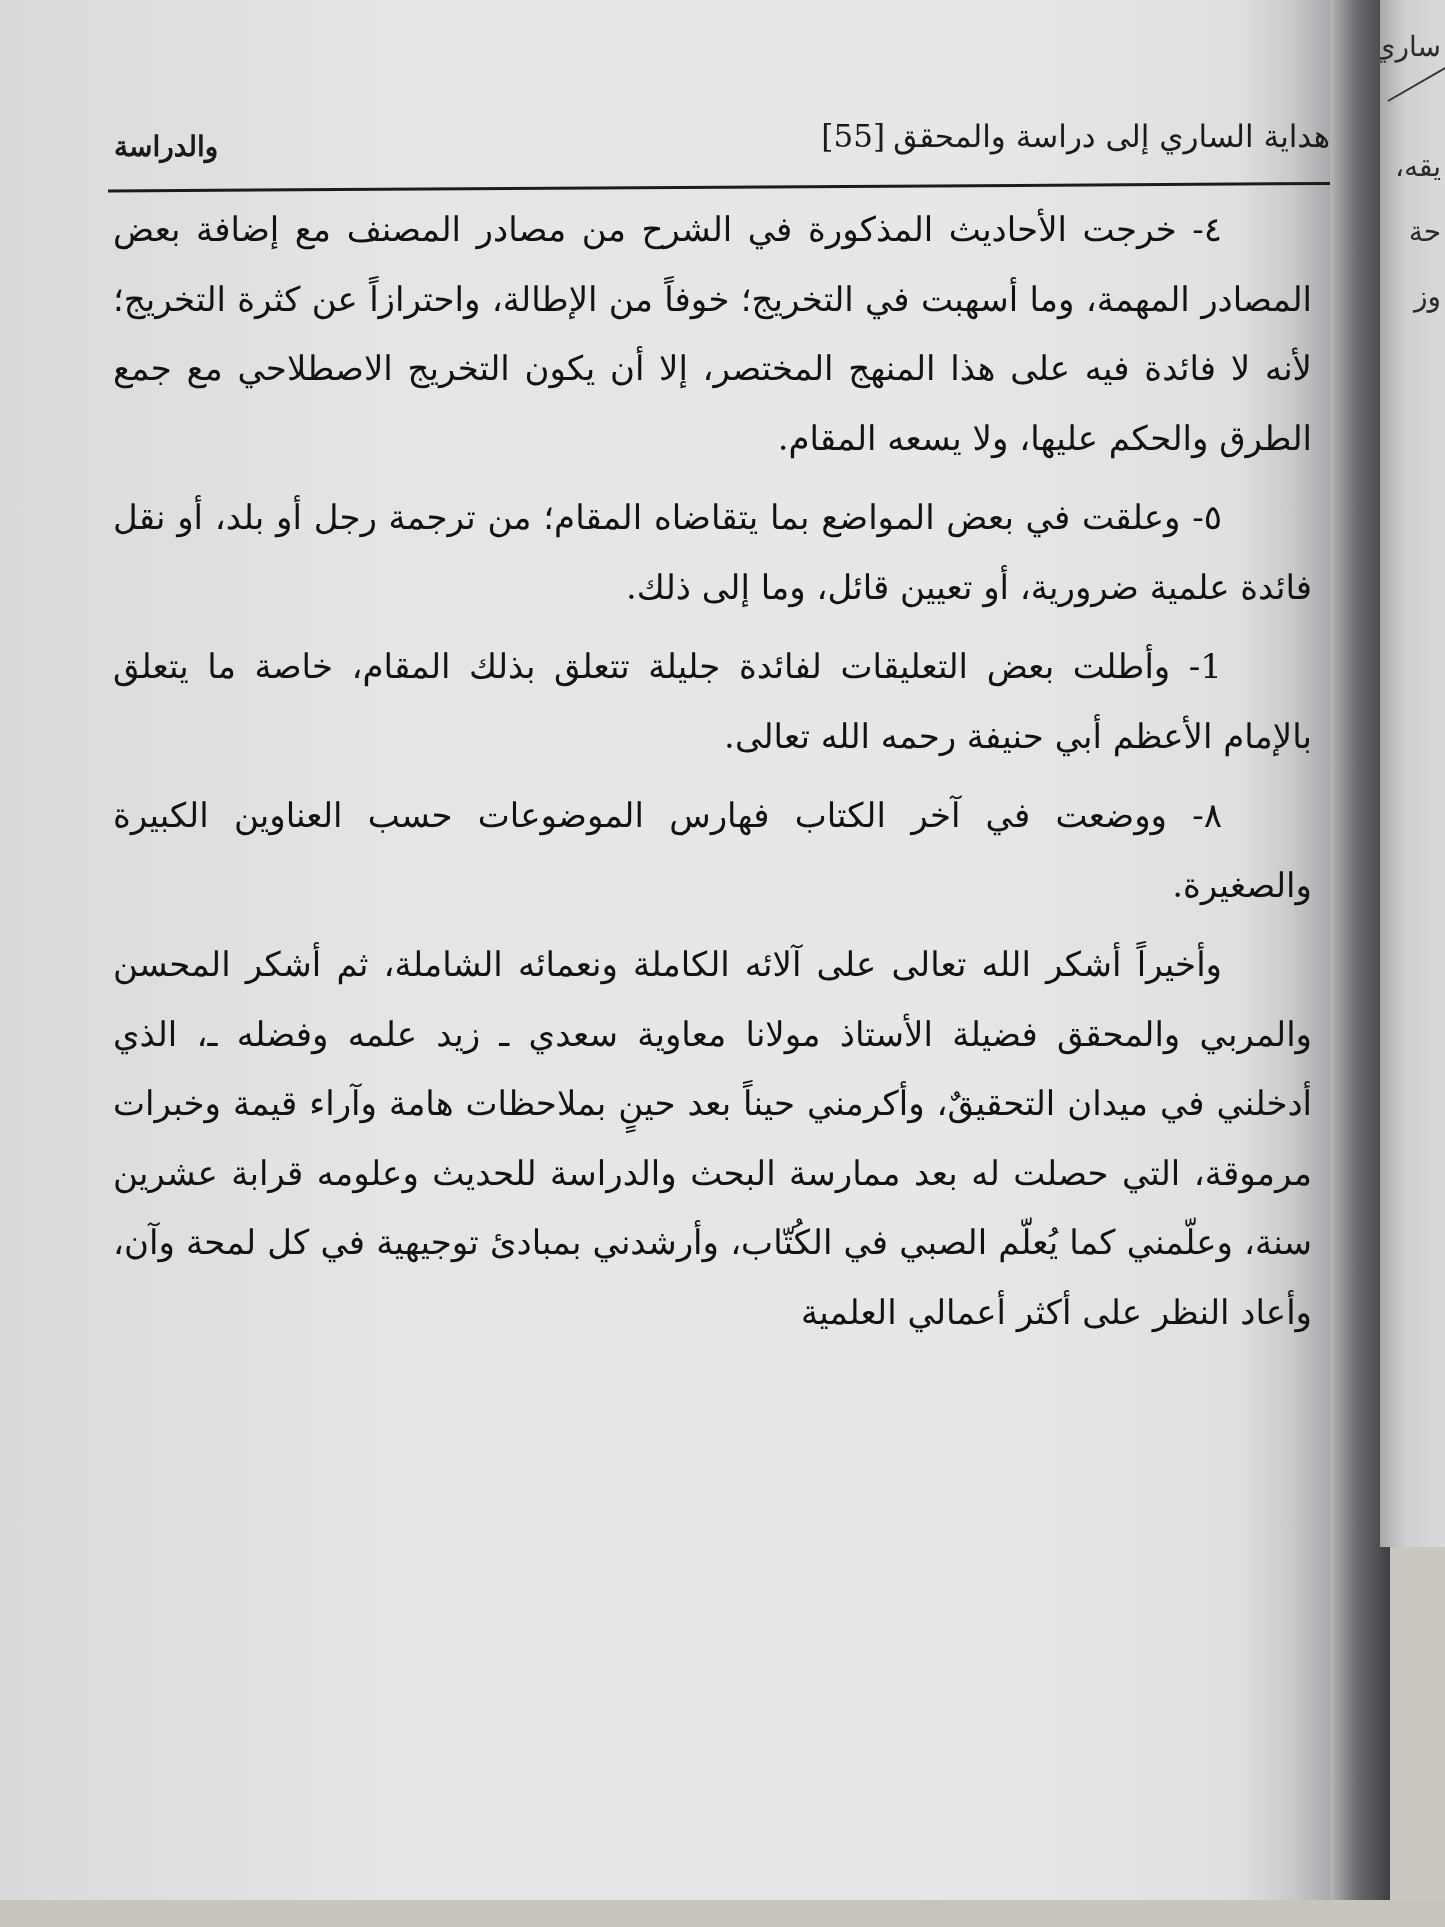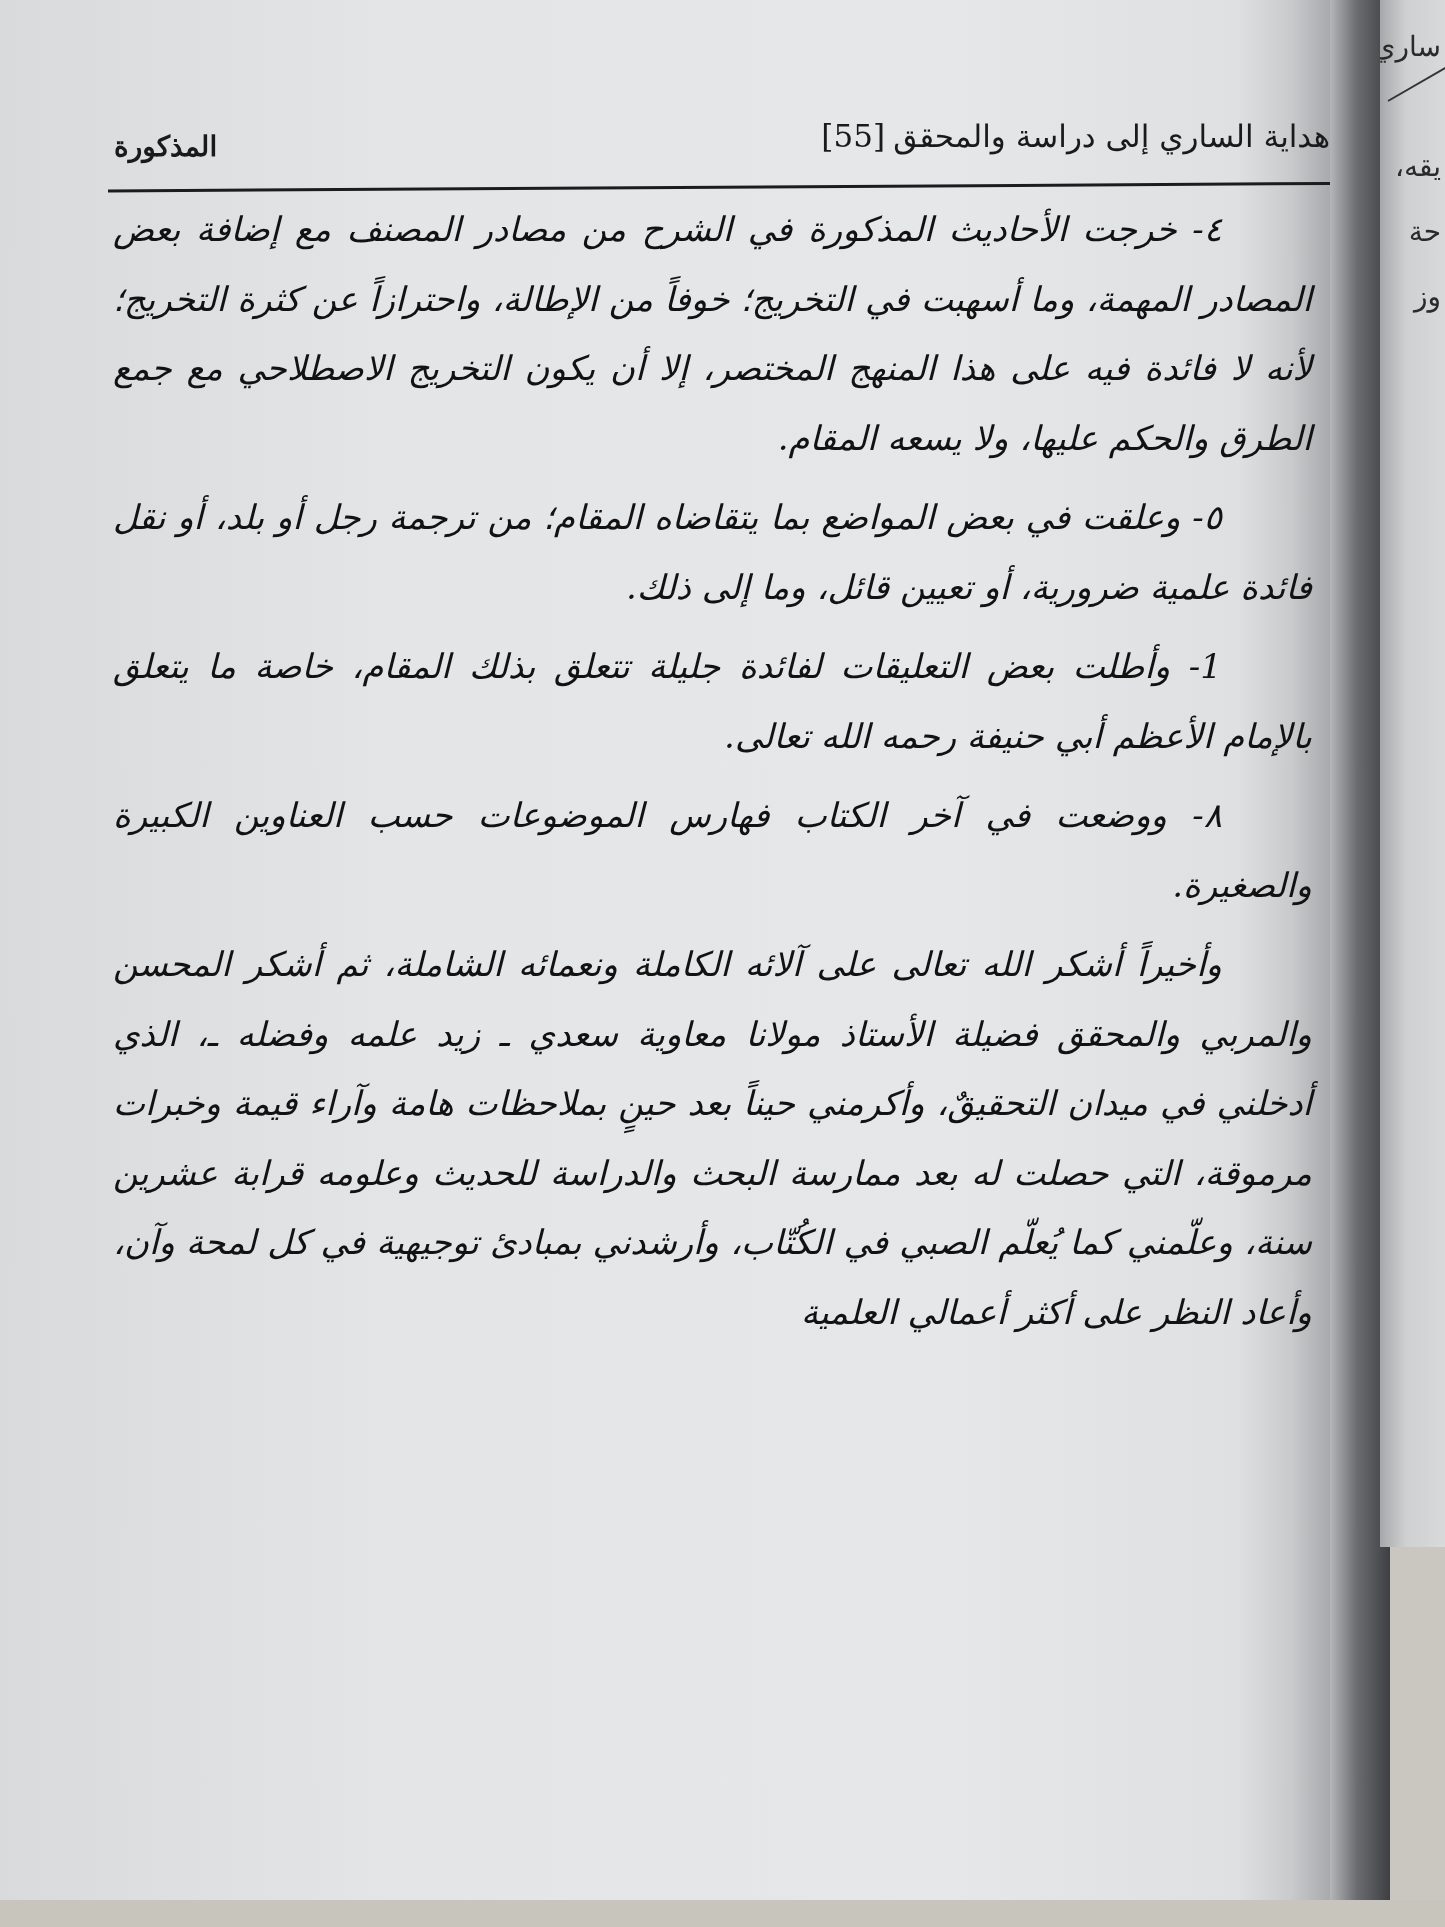--- a/index.html
+++ b/index.html
@@ -117,38 +117,37 @@
       width: 1210px;
       direction: rtl;
       text-align: justify;
       text-align-last: right;
       color: #121212;
       font-size: 34px;
       line-height: 69.5px;
     }
     .body-text p {
       margin: 0 0 3px 11px;
-      font-style: italic;
     }
     .body-text p.indent {
       text-indent: 90px;
     }
     .body-text p.gap {
       margin-top: 10px;
     }
   </style>
 </head>
 <body>
 
 <div class="page">
 
   <div class="header">
     <span class="book-title">هداية الساري إلى دراسة والمحقق</span>
     <span class="page-num">[55]</span>
-    <span class="section-title">المذكورة</span>
+    <span class="section-title">والدراسة</span>
   </div>
   <div class="header-rule"></div>
 
   <div class="body-text">
     <p class="indent">٤- خرجت الأحاديث المذكورة في الشرح من مصادر المصنف مع إضافة بعض المصادر المهمة، وما أسهبت في التخريج؛ خوفاً من الإطالة، واحترازاً عن كثرة التخريج؛ لأنه لا فائدة فيه على هذا المنهج المختصر، إلا أن يكون التخريج الاصطلاحي مع جمع الطرق والحكم عليها، ولا يسعه المقام.</p>
     <p class="indent gap">٥- وعلقت في بعض المواضع بما يتقاضاه المقام؛ من ترجمة رجل أو بلد، أو نقل فائدة علمية ضرورية، أو تعيين قائل، وما إلى ذلك.</p>
     <p class="indent gap">1- وأطلت بعض التعليقات لفائدة جليلة تتعلق بذلك المقام، خاصة ما يتعلق بالإمام الأعظم أبي حنيفة رحمه الله تعالى.</p>
     <p class="indent gap">٨- ووضعت في آخر الكتاب فهارس الموضوعات حسب العناوين الكبيرة والصغيرة.</p>
     <p class="indent gap">وأخيراً أشكر الله تعالى على آلائه الكاملة ونعمائه الشاملة، ثم أشكر المحسن والمربي والمحقق فضيلة الأستاذ مولانا معاوية سعدي ـ زيد علمه وفضله ـ، الذي أدخلني في ميدان التحقيقٌ، وأكرمني حيناً بعد حينٍ بملاحظات هامة وآراء قيمة وخبرات مرموقة، التي حصلت له بعد ممارسة البحث والدراسة للحديث وعلومه قرابة عشرين سنة، وعلّمني كما يُعلّم الصبي في الكُتّاب، وأرشدني بمبادئ توجيهية في كل لمحة وآن، وأعاد النظر على أكثر أعمالي العلمية</p>
   </div>

